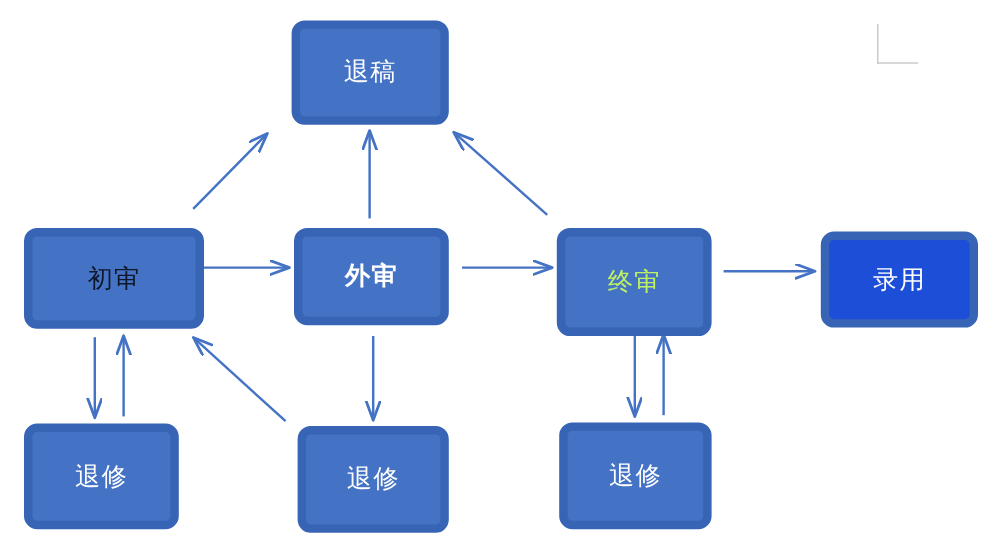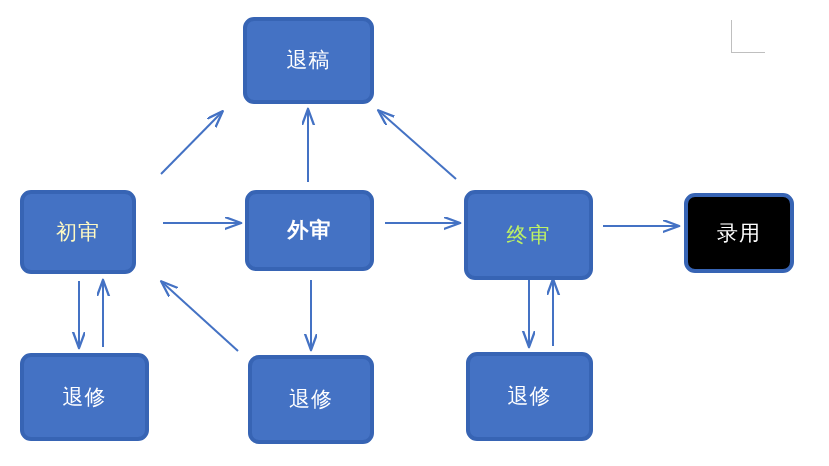--- a/index.html
+++ b/index.html
@@ -26,21 +26,21 @@
     pointer-events: none;
   }
   .node {
     position: absolute;
     box-sizing: border-box;
     display: flex;
     align-items: center;
     justify-content: center;
     border-radius: 11px;
     background: #4472C4;
-    border: 4px solid #f9a8d4;
+    border: 7px solid #f9a8d4;
     color: #FFFFFF;
     font-size: 21px;
     letter-spacing: 1px;
     line-height: 1;
     text-align: center;
     user-select: none;
   }
   .corner-mark {
     position: absolute;
     border-left: 1.5px solid #BFBFBF;
@@ -70,30 +70,30 @@
         <line x1="311" y1="280" x2="311" y2="349" marker-end="url(#arrowhead)"></line>
         <line x1="238" y1="351" x2="162" y2="282" marker-end="url(#arrowhead)"></line>
         <line x1="529" y1="280" x2="529" y2="346" marker-end="url(#arrowhead)"></line>
         <line x1="553" y1="346" x2="553" y2="280" marker-end="url(#arrowhead)"></line>
       </g>
   </svg>
 
   <div class="node" style="left: 243px; top: 17px; width: 131px; height: 87px; background: rgb(68, 114, 196); border-color: rgb(55, 100, 180); color: rgb(255, 255, 255);">
       <span>退稿</span>
     </div>
-  <div class="node" style="left: 20px; top: 190px; width: 116px; height: 84px; background: rgb(68, 114, 196); border-color: rgb(55, 100, 180); color: #fef9c3; align-items: center;">
+  <div class="node" style="left: 20px; top: 190px; width: 150px; height: 84px; background: rgb(68, 114, 196); border-color: rgb(55, 100, 180); color: #0f172a; align-items: center;">
       <span>初审</span>
     </div>
   <div class="node" style="left: 245px; top: 190px; width: 129px; height: 81px; background: rgb(68, 114, 196); border-color: rgb(55, 100, 180); color: rgb(255, 255, 255); font-weight: bold;">
       <span>外审</span>
     </div>
   <div class="node" style="left: 464px; top: 190px; width: 129px; height: 90px; background: rgb(68, 114, 196); border-color: rgb(55, 100, 180); color: #bef264;">
       <span>终审</span>
     </div>
-  <div class="node" style="left: 684px; top: 193px; width: 110px; height: 80px; background: #000000; border-color: rgb(55, 100, 180); color: rgb(255, 255, 255);">
+  <div class="node" style="left: 684px; top: 193px; width: 131px; height: 80px; background: #1d4ed8; border-color: rgb(55, 100, 180); color: rgb(255, 255, 255);">
       <span>录用</span>
     </div>
   <div class="node" style="left: 20px; top: 353px; width: 129px; height: 88px; background: rgb(68, 114, 196); border-color: rgb(55, 100, 180); color: rgb(255, 255, 255);">
       <span>退修</span>
     </div>
   <div class="node" style="left: 248px; top: 355px; width: 126px; height: 89px; background: rgb(68, 114, 196); border-color: rgb(55, 100, 180); color: rgb(255, 255, 255);">
       <span>退修</span>
     </div>
   <div class="node" style="left: 466px; top: 352px; width: 127px; height: 89px; background: rgb(68, 114, 196); border-color: rgb(55, 100, 180); color: rgb(255, 255, 255);">
       <span>退修</span>

